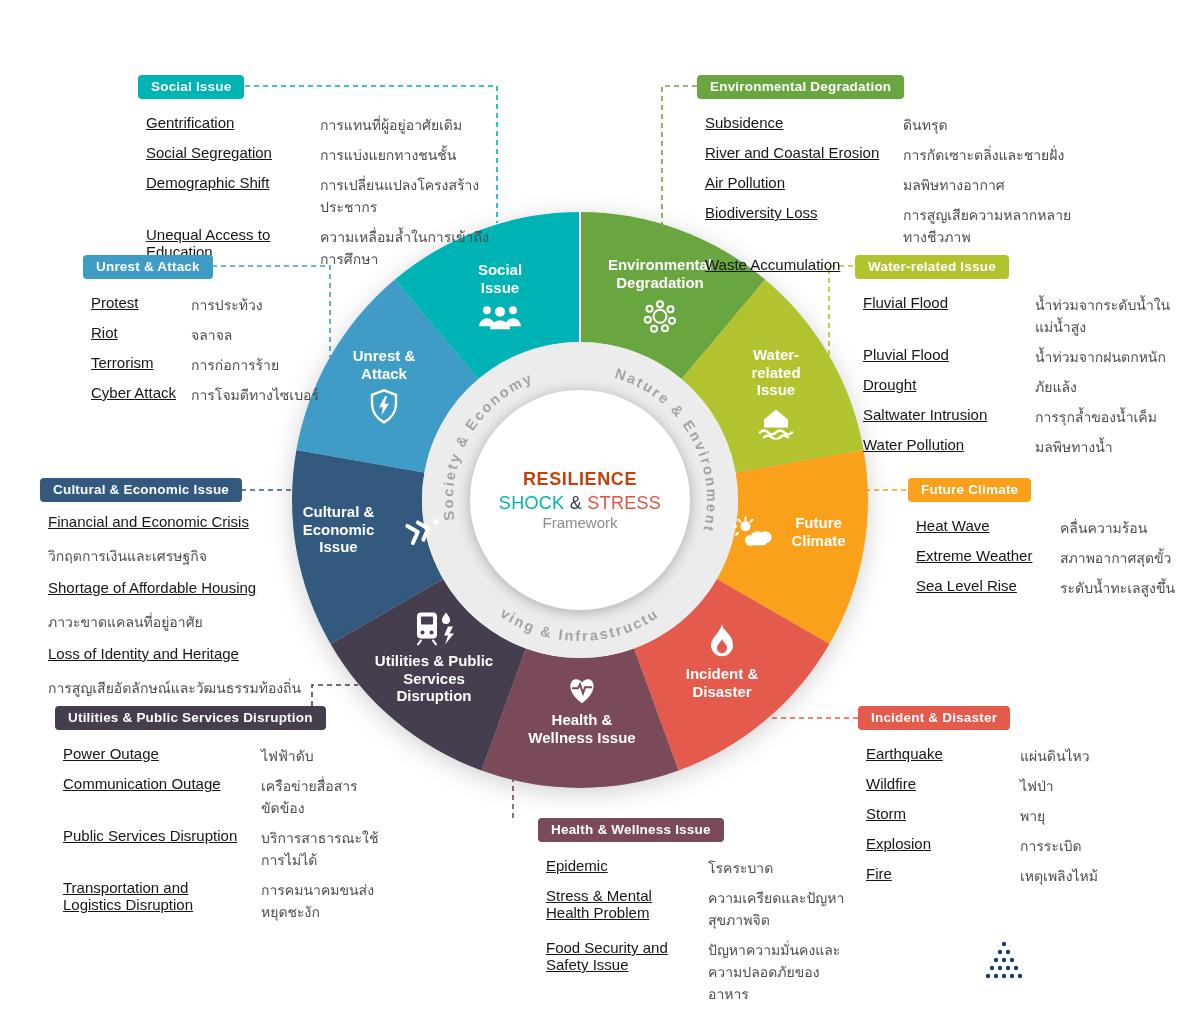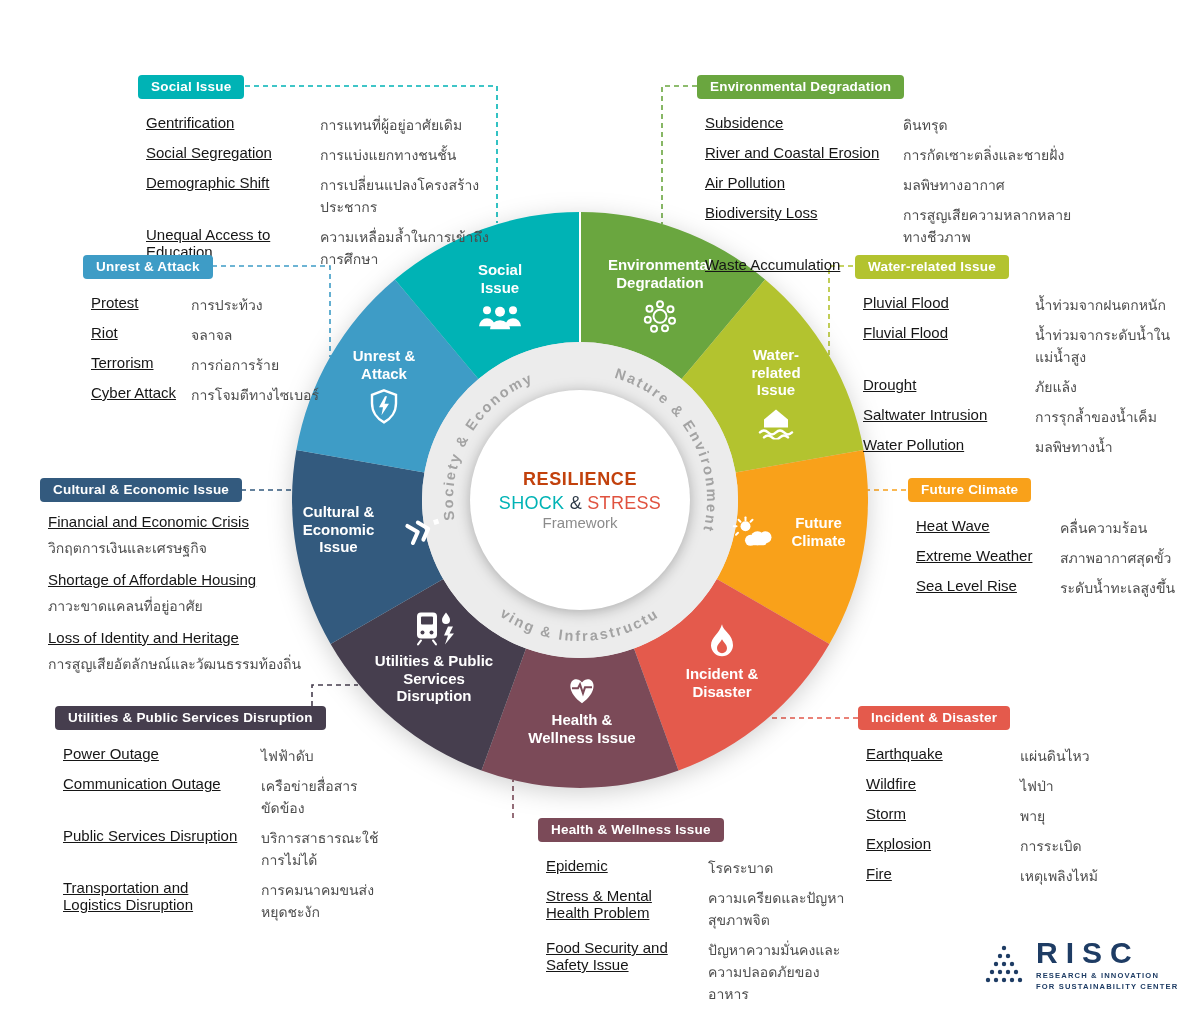--- a/index.html
+++ b/index.html
@@ -29,21 +29,21 @@
   
   .callout { position:absolute; z-index:5; }
   .callout-header { display:inline-block; color:#fff; font-weight:bold; font-size:13.5px;
                     padding:4px 13px 5px; border-radius:4px; letter-spacing:0.2px; }
   .callout-items { margin-top:11px; padding-left:8px; }
   .item { display:grid; grid-template-columns:var(--enw,160px) 1fr; column-gap:12px; padding:4px 0; align-items:start; }
   .en { font-size:15px; color:#161616;text-decoration:underline; }
   .th { font-size:14px; color:#4d4d4d; }
   .pair { margin-bottom:12px; }
   .pair .en, .pair .th { display:block; }
-  .pair .th { margin-top:7px; }
+  .pair .th { margin-top:15px; }
 
   
   .logo { position:absolute; left:983px; top:938px; display:flex; align-items:center; gap:11px; z-index:5; }
   .logo-name { font-size:30px; font-weight:bold; color:#1e3c64; letter-spacing:8px; line-height:1; }
   .logo-tag { font-size:7.6px; font-weight:bold; color:#1e3c64; letter-spacing:1.15px; margin-top:2.5px; white-space:nowrap; }
 </style>
 </head>
 <body>
 
 <div class="canvas">
@@ -273,26 +273,26 @@
           <span class="en">Cyber Attack</span>
           <span class="th">การโจมตีทางไซเบอร์</span>
         </div>
     </div>
   </div>
 
   <div class="callout" style="left:855px; top:255px; width:335px;">
     <div class="callout-header" style="background-color: rgb(179, 195, 47);">Water-related Issue</div>
     <div class="callout-items" style="--enw:160px;">
       <div class="item">
+          <span class="en">Fluvial Flood</span>
+          <span class="th">น้ำท่วมจากระดับน้ำในแม่น้ำสูง</span>
+        </div>
+      <div class="item">
           <span class="en">Pluvial Flood</span>
           <span class="th">น้ำท่วมจากฝนตกหนัก</span>
-        </div>
-      <div class="item">
-          <span class="en">Fluvial Flood</span>
-          <span class="th">น้ำท่วมจากระดับน้ำในแม่น้ำสูง</span>
         </div>
       <div class="item">
           <span class="en">Drought</span>
           <span class="th">ภัยแล้ง</span>
         </div>
       <div class="item">
           <span class="en">Saltwater Intrusion</span>
           <span class="th">การรุกล้ำของน้ำเค็ม</span>
         </div>
       <div class="item">
@@ -417,20 +417,15 @@
           <circle cx="17" cy="30" r="2.2"></circle>
           <circle cx="25" cy="30" r="2.2"></circle>
           <circle cx="33" cy="30" r="2.2"></circle>
         <circle cx="5" cy="38" r="2.2"></circle>
           <circle cx="13" cy="38" r="2.2"></circle>
           <circle cx="21" cy="38" r="2.2"></circle>
           <circle cx="29" cy="38" r="2.2"></circle>
           <circle cx="37" cy="38" r="2.2"></circle>
       </g>
     </svg>
-    <div>
-      <div class="logo-name">RISC</div>
-      <div class="logo-tag">RESEARCH &amp; INNOVATION</div>
-      <div class="logo-tag">FOR SUSTAINABILITY CENTER</div>
-    </div>
   </div>
 
 </div>
 
 </body></html>

